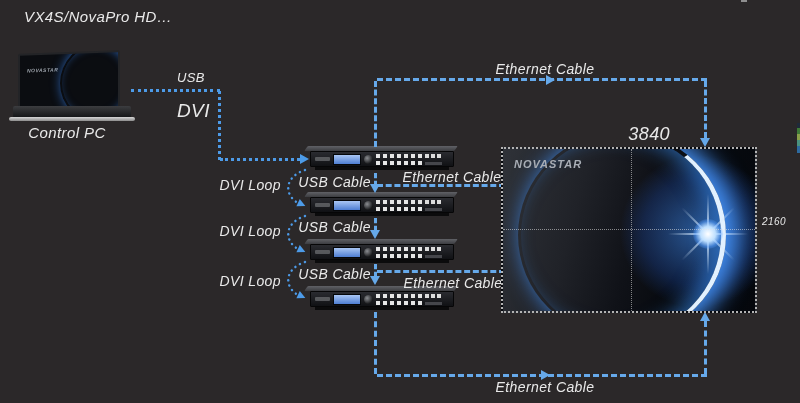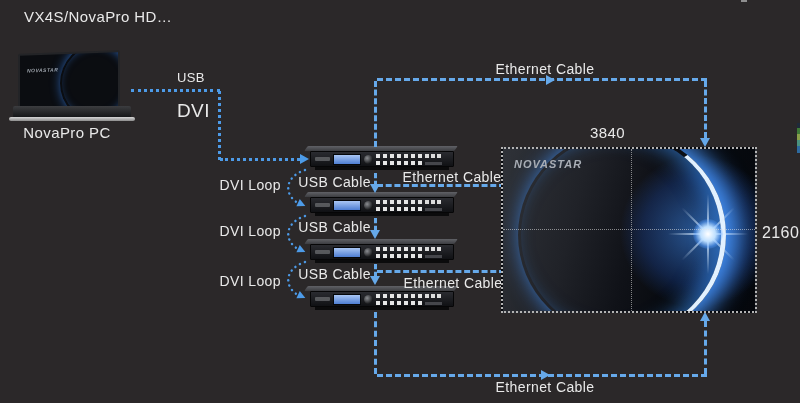--- a/index.html
+++ b/index.html
@@ -4,21 +4,21 @@
 <style>
   :root{
     --bg:#2b2829;
     --dot:#4d9be8;
     --dash:#66a9ea;
     --txt:#e9e9e9;
   }
   html,body{margin:0;padding:0;background:var(--bg);}
   #stage{position:relative;width:800px;height:403px;background:var(--bg);overflow:hidden;
          font-family:"Liberation Sans",sans-serif;color:var(--txt);}
-  .lbl{position:absolute;color:var(--txt);font-size:14px;letter-spacing:.4px;white-space:nowrap;}
+  .lbl{position:absolute;color:var(--txt);font-size:14px;letter-spacing:.4px;white-space:nowrap;font-style:italic;}
   
   .dot-h{position:absolute;border-top:3px dotted var(--dot);}
   .dot-v{position:absolute;border-left:3px dotted var(--dot);}
   .dash-h{position:absolute;border-top:3px dashed var(--dash);}
   .dash-v{position:absolute;border-left:3px dashed var(--dash);}
   .arr{position:absolute;width:0;height:0;}
   .arr.r{border-left:9px solid var(--dash);border-top:5px solid transparent;border-bottom:5px solid transparent;}
   .arr.d{border-top:9px solid var(--dash);border-left:5px solid transparent;border-right:5px solid transparent;}
   .arr.u{border-bottom:9px solid var(--dash);border-left:5px solid transparent;border-right:5px solid transparent;}
   .arr.rd{border-left:9px solid var(--dot);border-top:5px solid transparent;border-bottom:5px solid transparent;}
@@ -84,21 +84,21 @@
   <div class="lbl" style="left:24px;top:8px;font-size:15px;">VX4S/NovaPro HD…</div>
 
   <div>
     <div class="lap-screen">
       <div class="lap-brand">NOVASTAR</div>
       <div class="lap-arc"></div>
     </div>
     <div class="lap-base"></div>
     <div class="lap-strip"></div>
   </div>
-  <div class="lbl" style="left:12px;top:124px;width:110px;text-align:center;font-size:15px;">NovaPro PC</div>
+  <div class="lbl" style="left:12px;top:124px;width:110px;text-align:center;font-size:15px;">Control PC</div>
 
   <div class="lbl" style="left:177px;top:70px;font-size:13px;">USB</div>
   <div class="lbl" style="left:177px;top:100px;font-size:19px;">DVI</div>
   <div class="dot-h" style="left:131px;top:89px;width:89px;"></div>
   <div class="dot-v" style="left:218px;top:91px;height:69px;"></div>
   <div class="dot-h" style="left:220px;top:158px;width:80px;"></div>
   <div class="arr rd" style="left:300px;top:154px;"></div>
 
   <svg style="left:280px;top:162px;" width="32" height="142" viewBox="0 0 32 142">
     <g fill="none" stroke="#4d9be8" stroke-width="2.4" stroke-linecap="round" stroke-dasharray="0.1 5.2">
@@ -210,22 +210,22 @@
   <div class="dash-h" style="left:377px;top:270px;width:128px;"></div>
   <div class="arr r" style="left:505px;top:266px;"></div>
 
   <div class="dash-v" style="left:374px;top:312px;height:62px;"></div>
   <div class="dash-h" style="left:377px;top:374px;width:330px;"></div>
   <div class="arr r" style="left:541px;top:370px;"></div>
   <div class="dash-v" style="left:704px;top:321px;height:53px;"></div>
   <div class="arr u" style="left:700px;top:312px;"></div>
   <div class="lbl" style="left:470px;top:379px;width:150px;text-align:center;">Ethernet Cable</div>
 
-  <div class="lbl" style="left:590px;top:124px;width:80px;text-align:left;font-size:15px;">3840</div>
-  <div class="lbl" style="left:762px;top:224px;font-size:16px;">2160</div>
+  <div class="lbl" style="left:590px;top:124px;width:80px;text-align:right;font-size:18px;">3840</div>
+  <div class="lbl" style="left:762px;top:216px;font-size:10px;">2160</div>
   <div class="led">
     <div class="led-glow"></div>
     <div class="led-arc"></div>
     <div class="ray h"></div>
     <div class="ray v"></div>
     <div class="ray d1"></div>
     <div class="ray d2"></div>
     <div class="led-core"></div>
     <div class="led-vgrid"></div>
     <div class="led-hgrid"></div>

